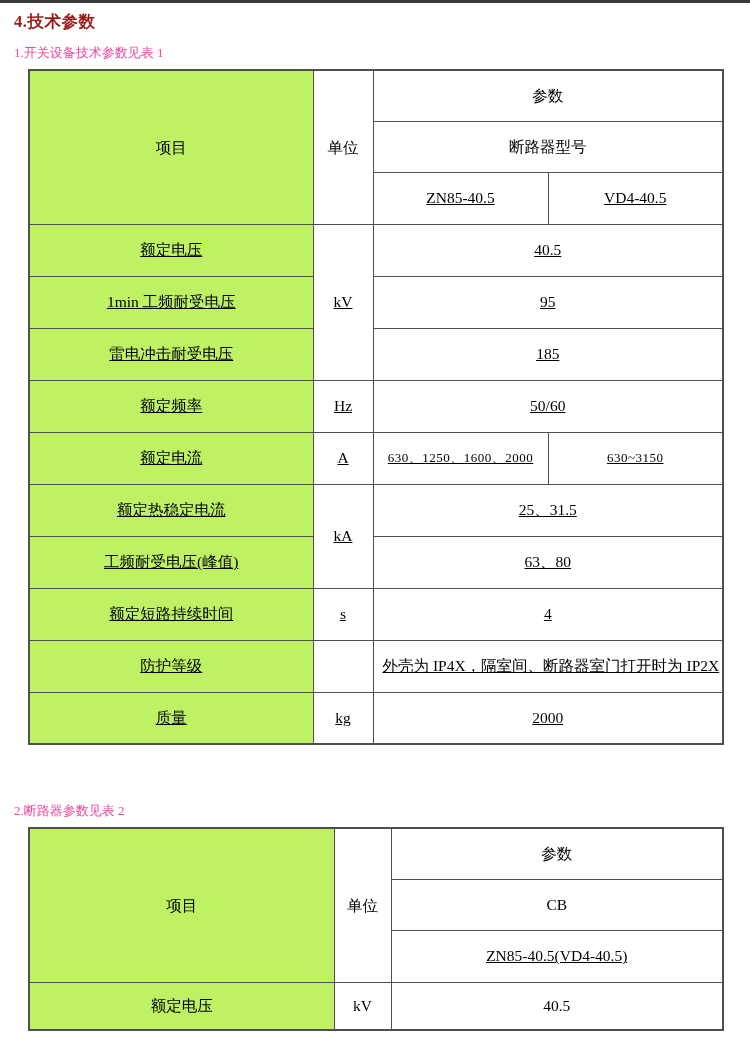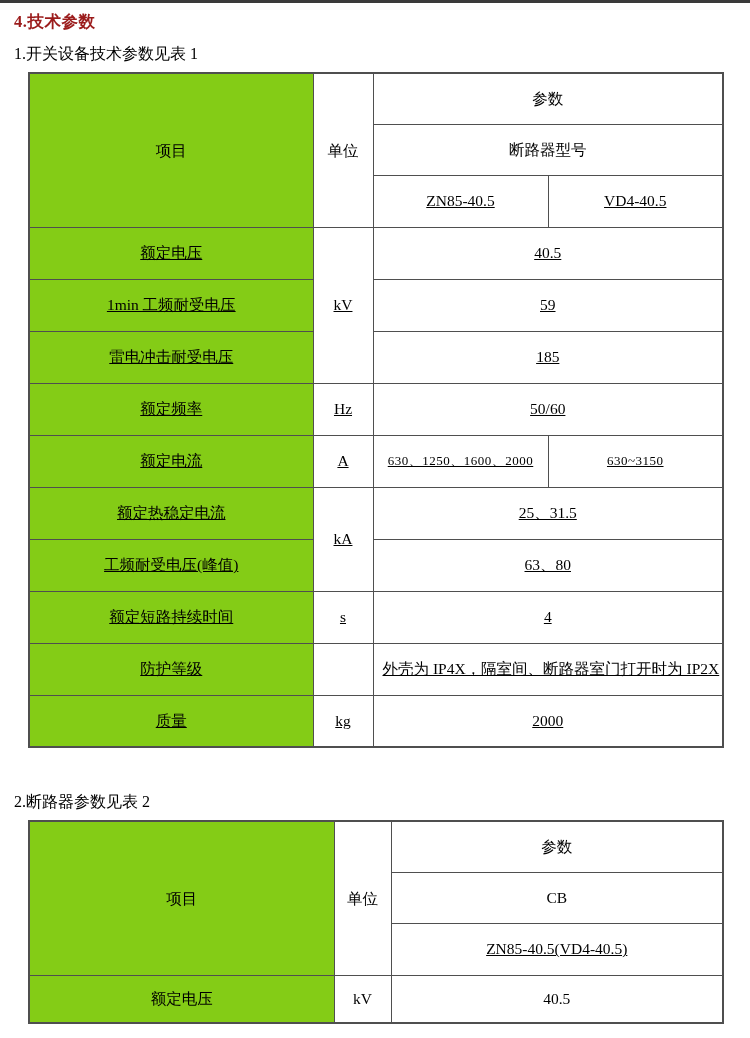--- a/index.html
+++ b/index.html
@@ -19,42 +19,42 @@
   }
   .section-title {
     margin: 8px 0 0 14px;
     font-size: 16.5px;
     font-weight: bold;
     color: #9b1b1b;
     letter-spacing: 0.5px;
   }
   .caption {
     margin: 11px 0 0 14px;
-    font-size: 16px;
-    color: #000000;
+    font-size: 13px;
+    color: #ec4899;
   }
   .caption-2 {
-    margin-top: 44px;
+    margin-top: 57px;
   }
   table {
     border-collapse: collapse;
     table-layout: fixed;
     margin: 7px 0 0 28px;
     width: 694px;
     border: 2px solid #4f4f4f;
   }
   td {
     border: 1px solid #4f4f4f;
     text-align: center;
     vertical-align: middle;
     font-size: 15.5px;
     line-height: 1.25;
     overflow: hidden;
   }
-  .pink { background: #84cc16; }
+  .pink { background: #bef264; }
   .row-h  { height: 52px; text-decoration: underline; }
   .hdr-h  { height: 51px; }
   .small-val { font-size: 13px; letter-spacing: 0.5px; }
   .left-val { text-align: left; padding-left: 9px; }
   .t2-row-h { height: 48px; }
 </style>
 </head>
 <body>
 
 <div class="top-rule"></div>
@@ -85,21 +85,21 @@
       <td>VD4-40.5</td>
     </tr>
 
     <tr class="row-h">
       <td class="pink">额定电压</td>
       <td rowspan="3">kV</td>
       <td colspan="2">40.5</td>
     </tr>
     <tr class="row-h">
       <td class="pink">1min 工频耐受电压</td>
-      <td colspan="2">59</td>
+      <td colspan="2">95</td>
     </tr>
     <tr class="row-h">
       <td class="pink">雷电冲击耐受电压</td>
       <td colspan="2">185</td>
     </tr>
     <tr class="row-h">
       <td class="pink">额定频率</td>
       <td>Hz</td>
       <td colspan="2">50/60</td>
     </tr>

